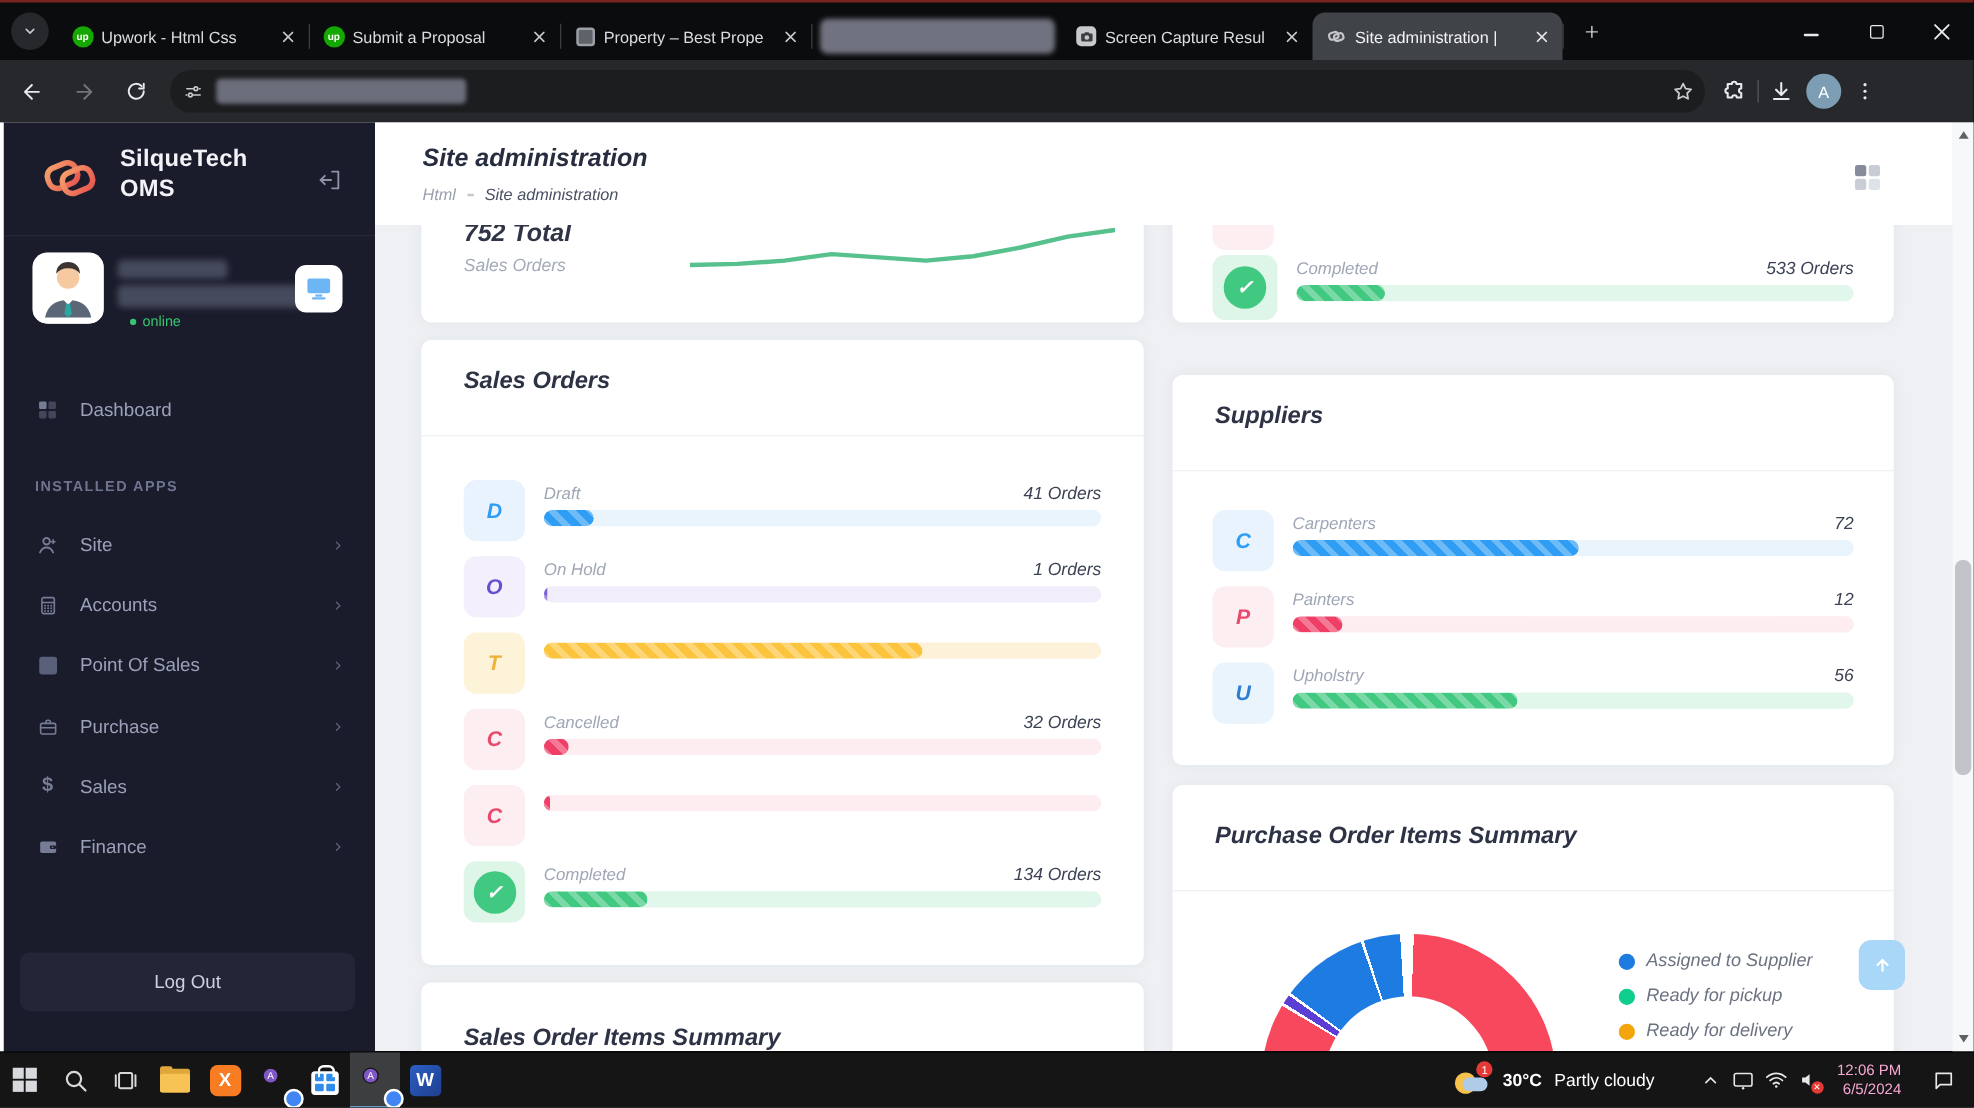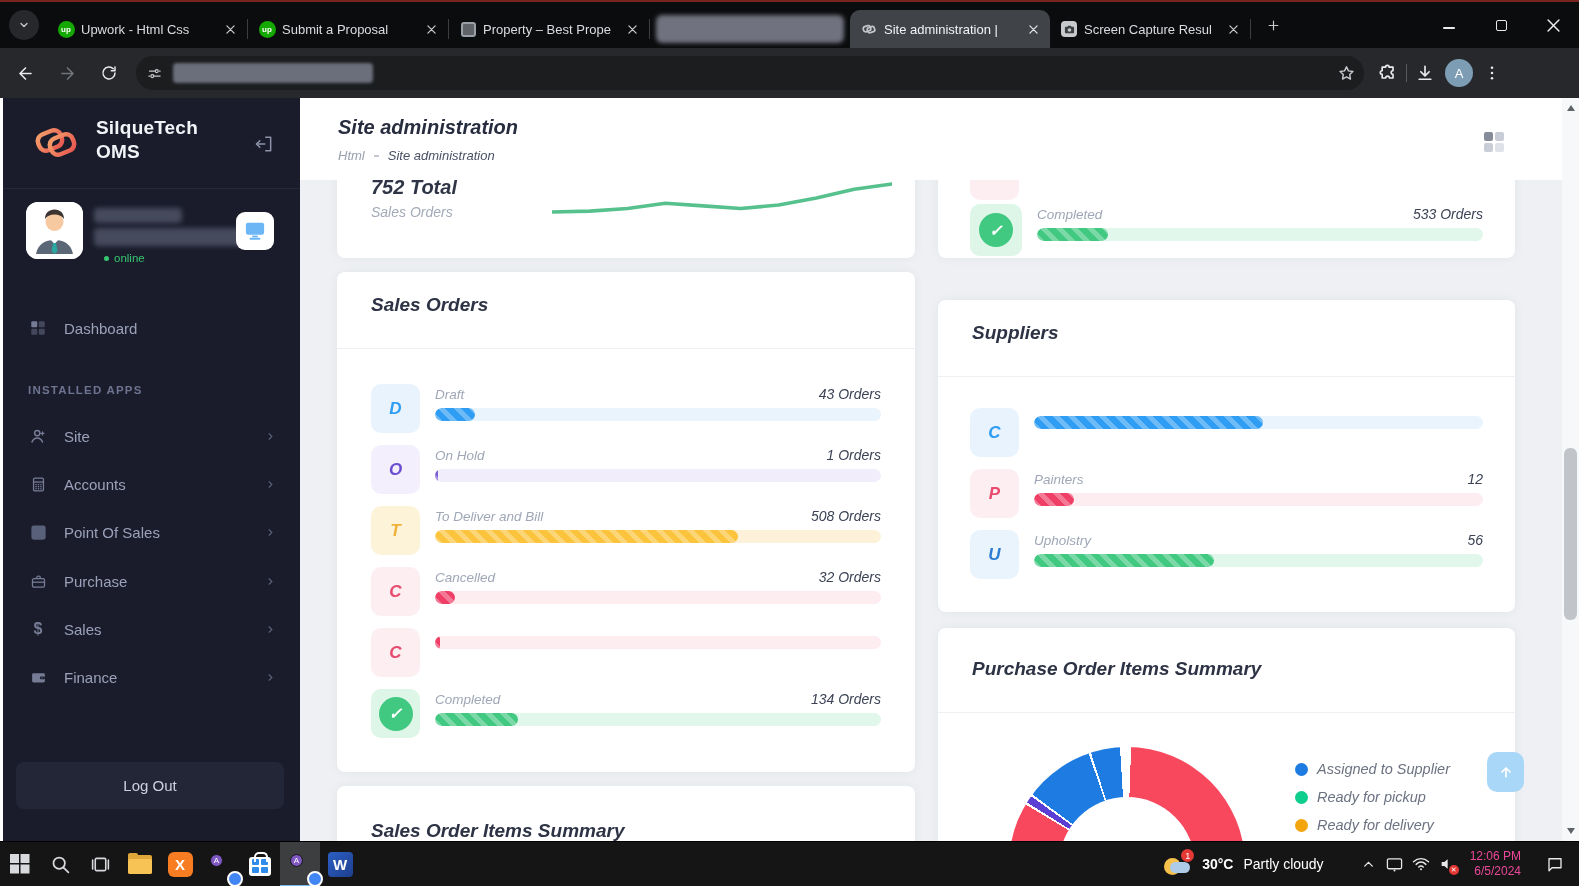--- a/index.html
+++ b/index.html
@@ -216,21 +216,21 @@
     background:#aecbe8; }
   .w-badge { position:absolute; right:-2px; top:-3px; width:13px; height:13px; border-radius:50%;
     background:#e53935; color:#fff; font-size:9px; display:flex; align-items:center; justify-content:center; }
   .tb-temp { font-size:14px; font-weight:bold; margin-right:10px; }
   .tb-cond { font-size:14px; }
   .tray { display:flex; align-items:center; margin-left:22px; }
   .tray-ic { width:26px; height:45px; display:flex; align-items:center; justify-content:center;
     color:#e8e8e8; position:relative; }
   .mute-badge { position:absolute; right:1px; bottom:12px; width:10px; height:10px; border-radius:50%;
     background:#e53935; color:#fff; font-size:7px; display:flex; align-items:center; justify-content:center; }
-  .tb-clock { color:#ec4899; font-size:12px; text-align:right; line-height:15px; margin:0 14px 0 10px; }
+  .tb-clock { color:#f9a8d4; font-size:12px; text-align:right; line-height:15px; margin:0 14px 0 10px; }
   .tb-action { width:40px; height:45px; display:flex; align-items:center; justify-content:center;
     color:#e8e8e8; margin-right:4px; }
 
   svg { display:block; }
 </style>
 </head>
 <body>
 
 <div class="screen">
 
@@ -277,49 +277,49 @@
       <span class="t-close">
         <svg width="9" height="9" viewBox="0 0 10 10" stroke="#c8cace" stroke-width="1.4" stroke-linecap="round">
             <path d="M1 1l8 8M9 1L1 9"></path>
           </svg>
       </span>
     </div>
     <div class="tab-sep"></div>
 
     <div class="tab">
       <span class="redact-tab-blob"></span>
+    </div>
+
+    <div class="tab">
+      <span class="favicon">
+        <span class="fav-camera">
+          <svg width="11" height="11" viewBox="0 0 24 24" fill="#3c4043">
+              <path d="M9 4l-1.5 2H4a2 2 0 0 0-2 2v10a2 2 0 0 0 2 2h16a2 2 0 0 0 2-2V8a2 2 0 0 0-2-2h-3.5L15 4H9z"></path>
+              <circle cx="12" cy="13" r="4" fill="#c7c9cc"></circle>
+            </svg>
+        </span>
+      </span>
+      <span class="t-title">Screen Capture Resul</span>
+      <span class="t-close">
+        <svg width="9" height="9" viewBox="0 0 10 10" stroke="#c8cace" stroke-width="1.4" stroke-linecap="round">
+            <path d="M1 1l8 8M9 1L1 9"></path>
+          </svg>
+      </span>
     </div>
 
     <div class="tab active">
       <span class="favicon">
         <svg width="16" height="16" viewBox="0 0 24 24" fill="none" stroke="#c3c5c9" stroke-width="2.6" stroke-linecap="round">
           <rect x="3.5" y="7.5" width="11" height="8" rx="3" transform="rotate(-18 9 11.5)"></rect>
           <rect x="9.5" y="9" width="11" height="8" rx="3" transform="rotate(-18 15 13)"></rect>
         </svg>
       </span>
       <span class="t-title">Site administration | </span>
       <span class="t-close">
         <svg width="9" height="9" viewBox="0 0 10 10" stroke="#e3e5e8" stroke-width="1.4" stroke-linecap="round">
-            <path d="M1 1l8 8M9 1L1 9"></path>
-          </svg>
-      </span>
-    </div>
-
-    <div class="tab">
-      <span class="favicon">
-        <span class="fav-camera">
-          <svg width="11" height="11" viewBox="0 0 24 24" fill="#3c4043">
-              <path d="M9 4l-1.5 2H4a2 2 0 0 0-2 2v10a2 2 0 0 0 2 2h16a2 2 0 0 0 2-2V8a2 2 0 0 0-2-2h-3.5L15 4H9z"></path>
-              <circle cx="12" cy="13" r="4" fill="#c7c9cc"></circle>
-            </svg>
-        </span>
-      </span>
-      <span class="t-title">Screen Capture Resul</span>
-      <span class="t-close">
-        <svg width="9" height="9" viewBox="0 0 10 10" stroke="#c8cace" stroke-width="1.4" stroke-linecap="round">
             <path d="M1 1l8 8M9 1L1 9"></path>
           </svg>
       </span>
     </div>
     <div class="tab-sep"></div>
 
     <div class="newtab-btn">
       <span>
         <svg width="13" height="13" viewBox="0 0 24 24" stroke="#c8cace" stroke-width="2.2" stroke-linecap="round">
             <path d="M12 4v16M4 12h16"></path>
@@ -606,21 +606,21 @@
           <div class="card-divider"></div>
           <div class="rows">
 
             <div class="stat-row c-blue">
               <div class="badge">
                   <span class="badge-glyph">D</span>
                 </div>
               <div class="stat-body">
                 <div class="stat-top">
                   <span class="stat-label">Draft</span>
-                  <span class="stat-value">43 Orders</span>
+                  <span class="stat-value">41 Orders</span>
                 </div>
                 <div class="bar">
                     <div class="bar-fill" style="width: 9%;"></div>
                   </div>
               </div>
             </div>
 
             <div class="stat-row c-purple">
               <div class="badge">
                   <span class="badge-glyph">O</span>
@@ -634,24 +634,20 @@
                     <div class="bar-fill" style="width: 0.6%;"></div>
                   </div>
               </div>
             </div>
 
             <div class="stat-row c-amber">
               <div class="badge">
                   <span class="badge-glyph">T</span>
                 </div>
               <div class="stat-body">
-                <div class="stat-top">
-                  <span class="stat-label">To Deliver and Bill</span>
-                  <span class="stat-value">508 Orders</span>
-                </div>
                 <div class="bar">
                     <div class="bar-fill" style="width: 68%;"></div>
                   </div>
               </div>
             </div>
 
             <div class="stat-row c-red">
               <div class="badge">
                   <span class="badge-glyph">C</span>
                 </div>
@@ -720,20 +716,24 @@
         <div class="card card-e">
           <div class="card-title">Suppliers</div>
           <div class="card-divider"></div>
           <div class="rows">
 
             <div class="stat-row c-blue">
               <div class="badge">
                   <span class="badge-glyph">C</span>
                 </div>
               <div class="stat-body">
+                <div class="stat-top">
+                  <span class="stat-label">Carpenters</span>
+                  <span class="stat-value">72</span>
+                </div>
                 <div class="bar">
                     <div class="bar-fill" style="width: 51%;"></div>
                   </div>
               </div>
             </div>
 
             <div class="stat-row c-red">
               <div class="badge">
                   <span class="badge-glyph">P</span>
                 </div>

